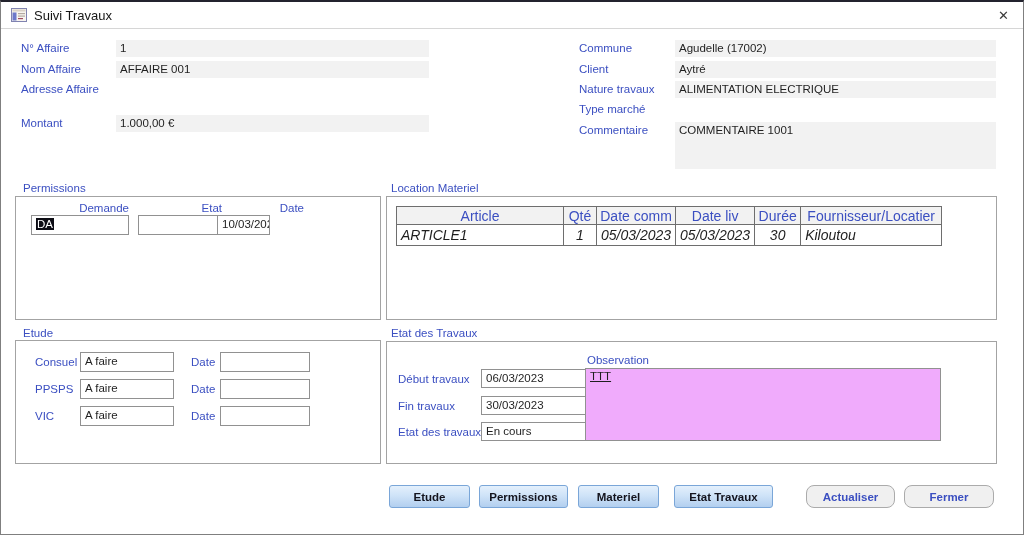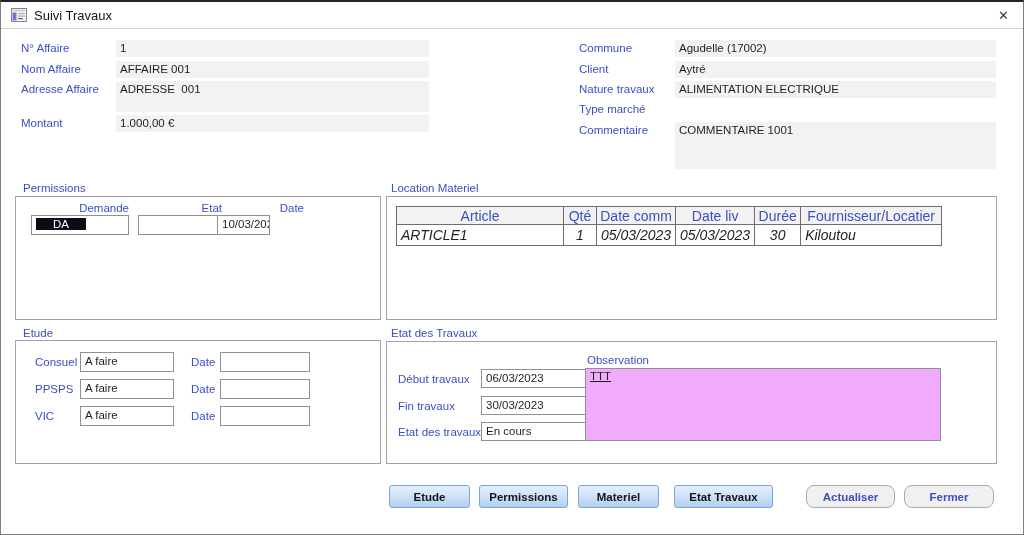--- a/index.html
+++ b/index.html
@@ -23,21 +23,21 @@
     white-space:pre-wrap; overflow:hidden; line-height:15px;
   }
   .group { position:absolute; border:1px solid #a3a3a3; background:#fff; }
   .gtitle { position:absolute; color:#3b4fc1; white-space:nowrap; }
   .colhdr { position:absolute; color:#3b4fc1; text-align:right; }
   .inp {
     position:absolute; background:#fff; border:1px solid #919191;
     padding:1px 4px; line-height:15px; color:#1f1f1f; white-space:pre; overflow:hidden;
   }
   .inp.right { text-align:right; }
-  .sel { background:#0c0c14; color:#fff; padding:0 17px; }
+  .sel { background:#0c0c14; color:#fff; padding:0 1px; }
   table.mat { position:absolute; border-collapse:collapse; table-layout:fixed; font-size:14px; }
   table.mat th, table.mat td { border:1px solid #6e6e6e; overflow:hidden; white-space:nowrap; }
   table.mat th { background:#f2f2f2; color:#3b4fc1; font-weight:normal; height:18px; text-align:center; }
   table.mat td { background:#fff; height:21px; padding:0 4px;font-style:italic; }
   table.mat td.c { text-align:center; }
   .textarea { position:absolute; background:#f0abfc; border:1px solid #919191; padding:0 4px; line-height:14px;text-decoration:underline; }
   .btn {
     position:absolute; height:23px; display:flex; align-items:center; justify-content:center;
     font-size:11.5px; font-weight:600; cursor:default;
   }
@@ -67,21 +67,20 @@
     <span class="close-btn">✕</span>
   </div>
 
   <div class="lbl" style="left:20px;top:40px">N° Affaire</div>
   <div class="fld" style="left:115px;top:38px;width:313px;height:17px">1</div>
 
   <div class="lbl" style="left:20px;top:61px">Nom Affaire</div>
   <div class="fld" style="left:115px;top:59px;width:313px;height:17px">AFFAIRE 001</div>
 
   <div class="lbl" style="left:20px;top:81px">Adresse Affaire</div>
-  <div class="fld" style="left:115px;top:79px;width:313px;height:31px">ADRESSE  001</div>
 
   <div class="lbl" style="left:20px;top:115px">Montant</div>
   <div class="fld" style="left:115px;top:113px;width:313px;height:17px">1.000,00 €</div>
 
   <div class="lbl" style="left:578px;top:40px">Commune</div>
   <div class="fld" style="left:674px;top:38px;width:321px;height:17px">Agudelle (17002)</div>
 
   <div class="lbl" style="left:578px;top:61px">Client</div>
   <div class="fld" style="left:674px;top:59px;width:321px;height:17px">Aytré</div>
 

